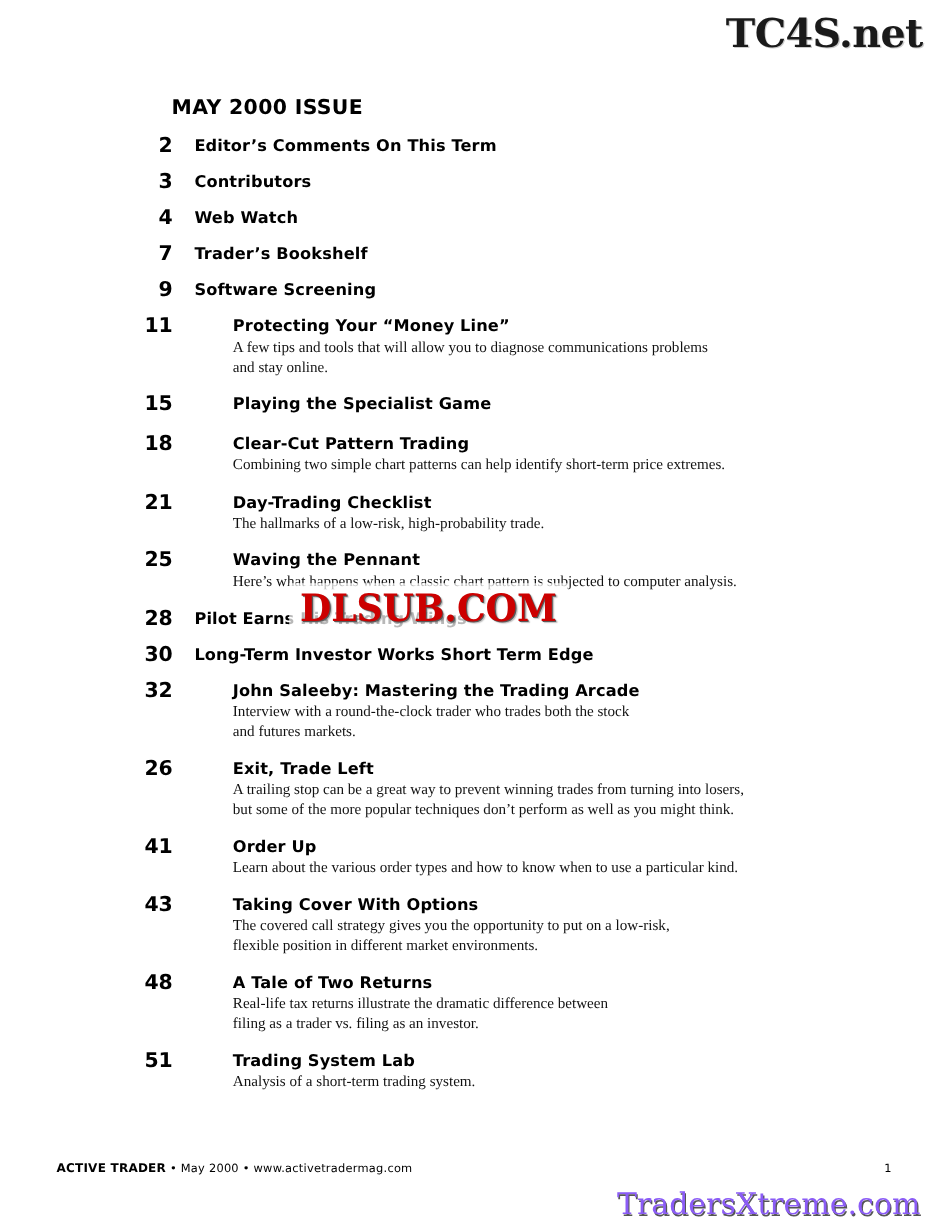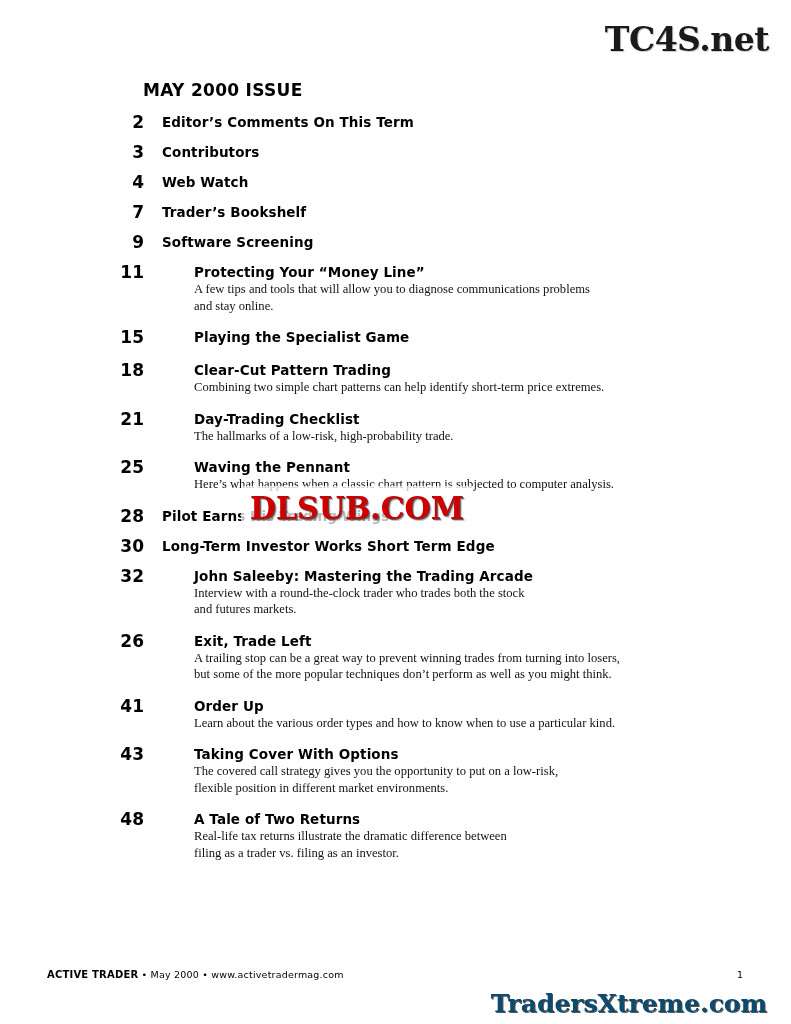--- a/index.html
+++ b/index.html
@@ -17,21 +17,21 @@
   }
   .page {
     position: absolute;
     inset: 0;
     background: #ffffff;
   }
 
   
   .watermark-top {
     position: absolute;
-    top: 20px;
+    top: 8px;
     right: 22px;
     font-family: "DejaVu Serif", serif;
     font-weight: bold;
     font-size: 33px;
     letter-spacing: -0.5px;
     color: #1a1a1a;
     text-shadow: 1px 1px 0 #cccccc;
   }
 
   
@@ -124,23 +124,23 @@
     position: absolute;
     right: 48px;
     bottom: 44px;
     font-size: 9.5px;
   }
   .watermark-bottom {
     position: absolute;
     right: 24px;
     bottom: 6px;
     font-family: "DejaVu Serif", serif;
-    font-weight: bold;
+    font-weight: normal;
     font-size: 25px;
-    color: #0c4a6e;
+    color: #8b5cf6;
     text-shadow: 1px 1px 0 #555555;
   }
 </style>
 </head>
 <body>
 
 <div class="page">
 
   <div class="watermark-top">TC4S.net</div>
 
@@ -249,20 +249,27 @@
         <div class="entry">
           <div class="entry-title">Taking Cover With Options</div>
           <div class="entry-desc">The covered call strategy gives you the opportunity to put on a low-risk,<br>flexible position in different market environments.</div>
         </div>
       </div>
       <div class="toc-row spaced">
         <div class="page-num">48</div>
         <div class="entry">
           <div class="entry-title">A Tale of Two Returns</div>
           <div class="entry-desc">Real-life tax returns illustrate the dramatic difference between<br>filing as a trader vs. filing as an investor.</div>
+        </div>
+      </div>
+      <div class="toc-row spaced">
+        <div class="page-num">51</div>
+        <div class="entry">
+          <div class="entry-title">Trading System Lab</div>
+          <div class="entry-desc">Analysis of a short-term trading system.</div>
         </div>
       </div>
     </div>
 
   <div class="watermark-mid">DLSUB.COM</div>
 
   <div class="footer">
     <span class="brand">ACTIVE TRADER</span><span> •  May 2000  •  www.activetradermag.com</span>
   </div>
   <div class="footer-page">1</div>

